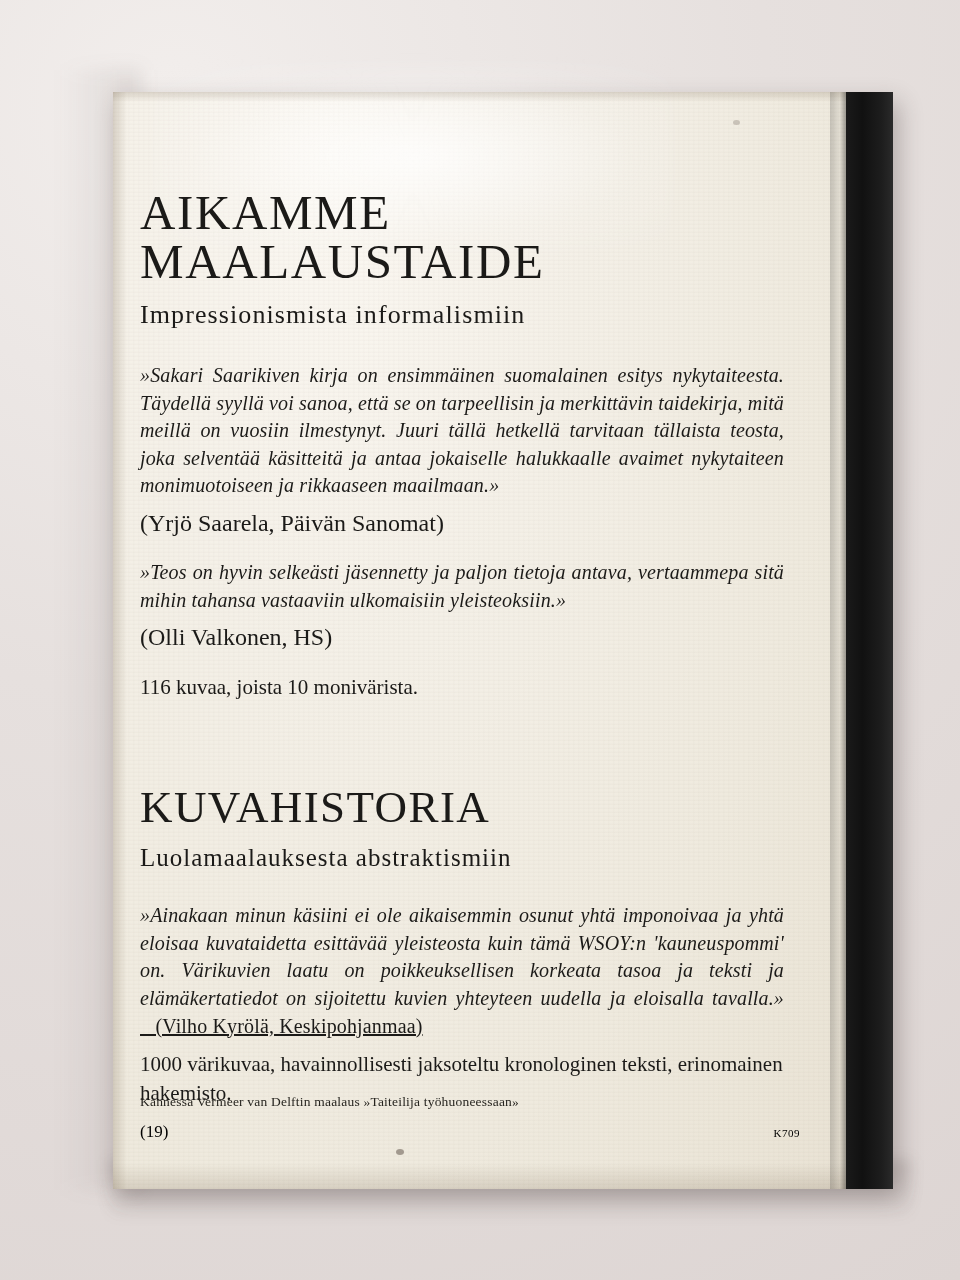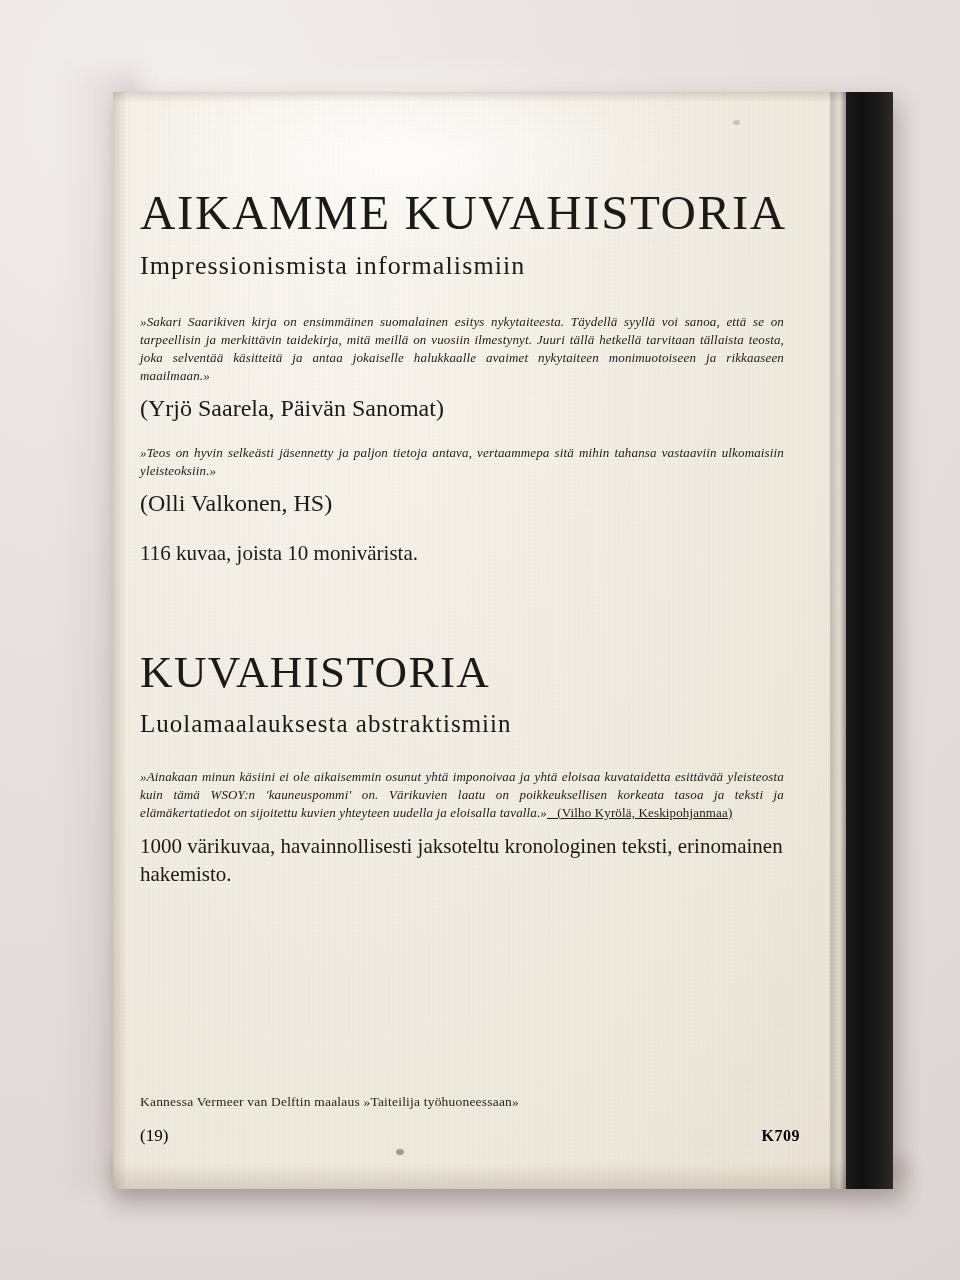--- a/index.html
+++ b/index.html
@@ -129,21 +129,21 @@
   }
 
   .subtitle {
     font-size: 26px;
     letter-spacing: 1.1px;
     margin: 0 0 32px 0;
   }
 
   .quote {
     font-style: italic;
-    font-size: 13px;
+    font-size: 20px;
     line-height: 1.38;
     letter-spacing: 0.15px;
     margin: 0 16px 10px 0;
     text-align: justify;
   }
   .attrib {
     font-size: 24px;
     font-style: normal;
     margin: 0 0 22px 0;
   }
@@ -174,23 +174,23 @@
     position: absolute;
     left: 27px;
     right: 46px;
     top: 1027px;
     display: flex;
     justify-content: space-between;
     align-items: baseline;
     font-size: 17px;
   }
   .code {
-    font-weight: bold;
+    font-weight: normal;
     letter-spacing: 0.5px;
-    font-size: 16px;
+    font-size: 11px;
     margin-top: 8px;
   }
   .caption {
     position: absolute;
     left: 27px;
     top: 1002px;
     font-size: 13.5px;
     letter-spacing: 0.2px;
     color: #26241f;
   }
@@ -212,21 +212,21 @@
     <div class="jacket-glare"></div>
     <div class="jacket-edge-left"></div>
     <div class="jacket-edge-top"></div>
     <div class="jacket-edge-bottom"></div>
     <div class="jacket-fleck" style="left:283px; top:1057px; width:8px; height:6px;"></div>
     <div class="jacket-fleck" style="left:620px; top:28px; width:7px; height:5px; opacity:.5;"></div>
 
     <div class="content">
 
 
-      <h1 class="maintitle">AIKAMME KUVAHISTORIA</h1>
+      <h1 class="maintitle">AIKAMME MAALAUSTAIDE</h1>
       <div class="subtitle">Impressionismista informalismiin</div>
 
       <p class="quote">»Sakari Saarikiven kirja on ensimmäinen suomalainen esitys nykytaiteesta. Täydellä syyllä voi sanoa, että se on tarpeellisin ja merkittävin taidekirja, mitä meillä on vuosiin ilmestynyt. Juuri tällä hetkellä tarvitaan tällaista teosta, joka selventää käsitteitä ja antaa jokaiselle halukkaalle avaimet nykytaiteen monimuotoiseen ja rikkaaseen maailmaan.»</p>
       <div class="attrib">(Yrjö Saarela, Päivän Sanomat)</div>
 
       <p class="quote">»Teos on hyvin selkeästi jäsennetty ja paljon tietoja antava, vertaammepa sitä mihin tahansa vastaaviin ulkomaisiin yleisteoksiin.»</p>
       <div class="attrib">(Olli Valkonen, HS)</div>
 
       <p class="plain">116 kuvaa, joista 10 monivärista.</p>
 

